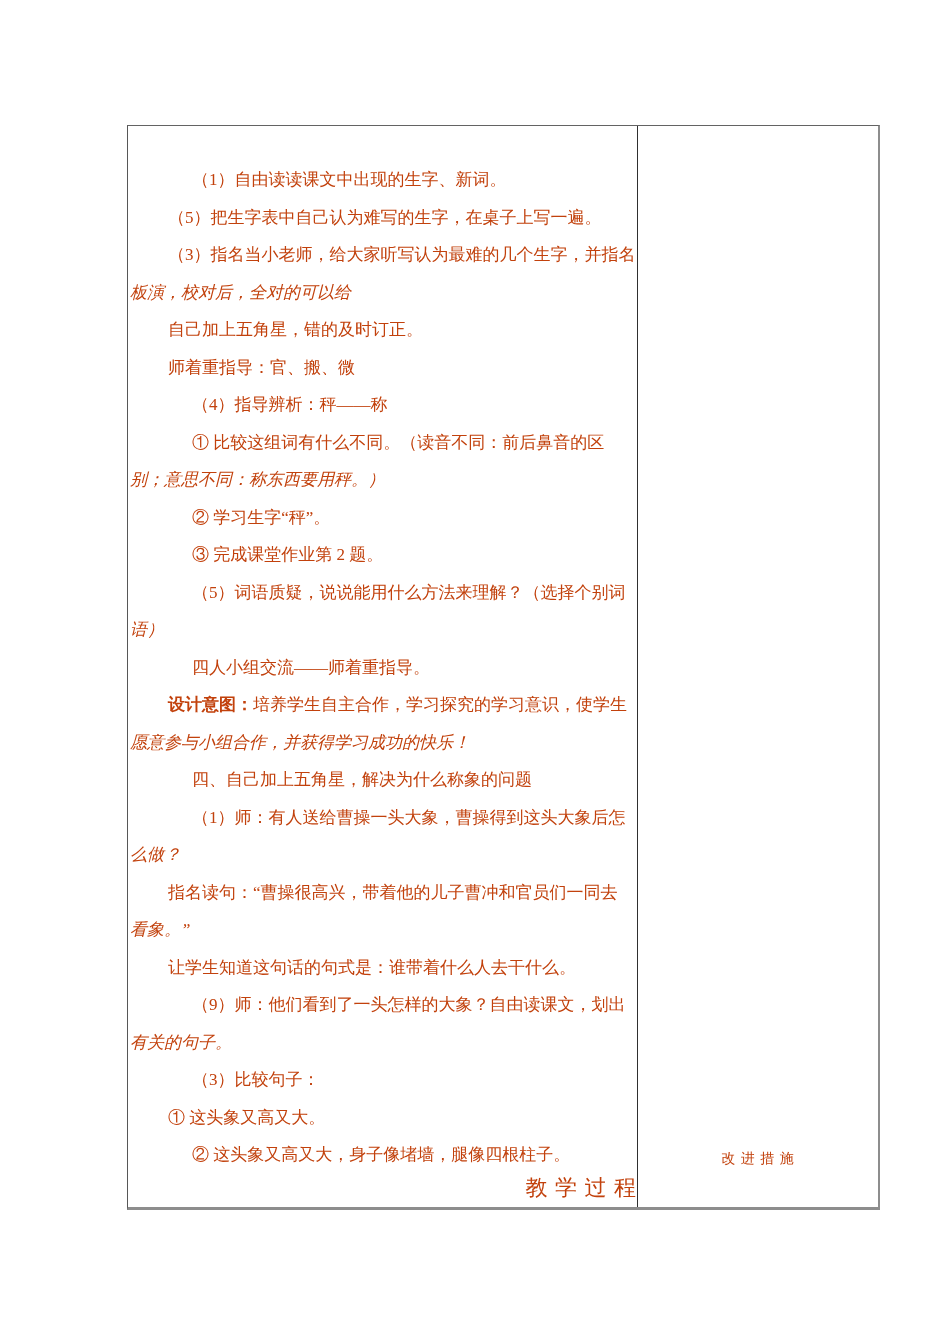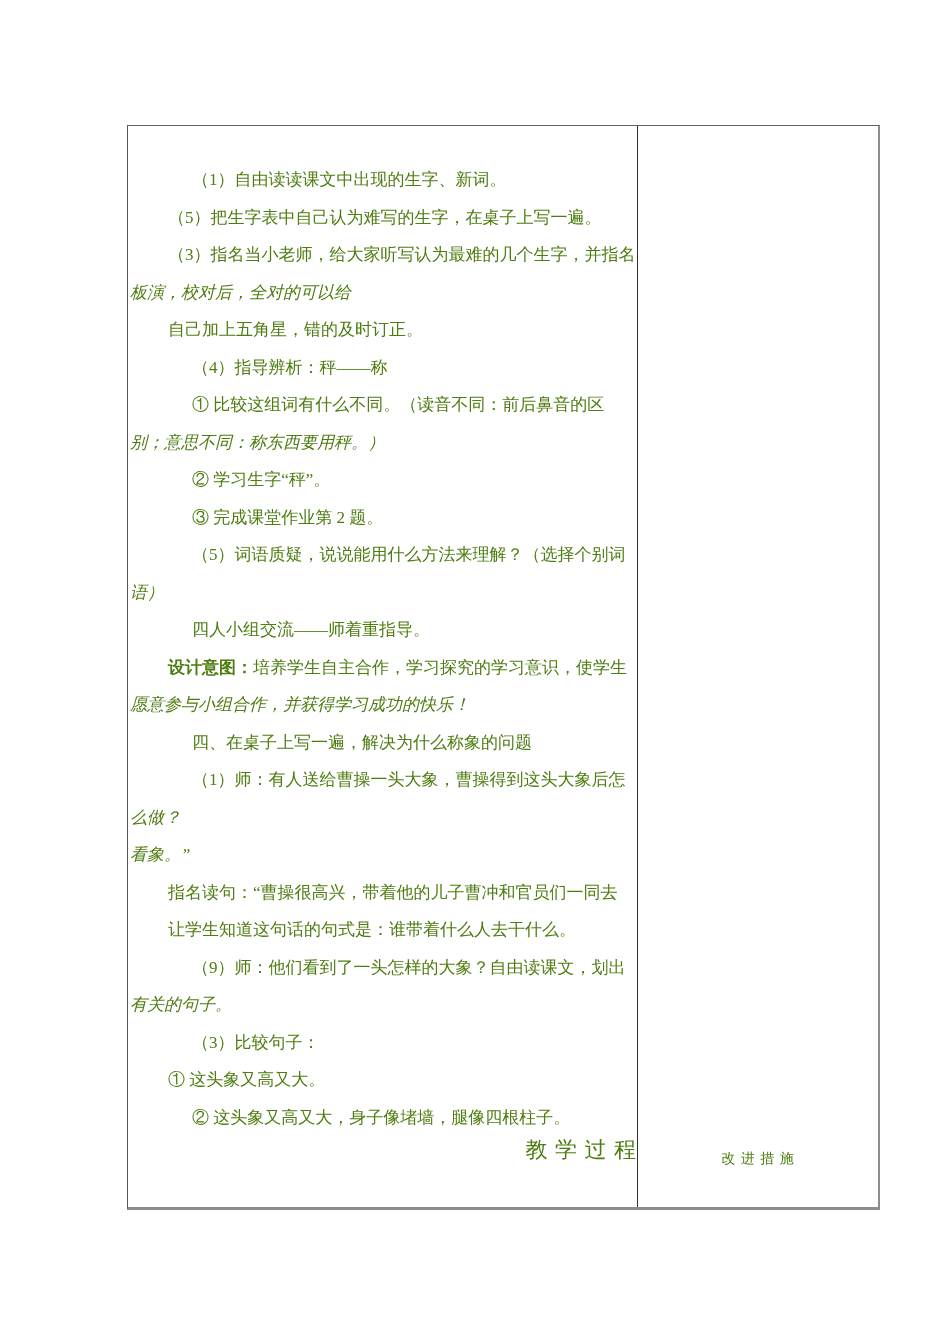--- a/index.html
+++ b/index.html
@@ -2,21 +2,21 @@
 <html><head>
 <meta charset="utf-8">
 <style>
   html, body { margin: 0; padding: 0; background: #ffffff; }
   .page {
     position: relative;
     width: 950px;
     height: 1344px;
     background: #ffffff;
     font-family: "Liberation Serif", serif;
-    color: #4d7c0f;
+    color: #c2410c;
     overflow: hidden;
   }
   .doc-table {
     position: absolute;
     left: 127px;
     top: 125px;
     width: 753px;
     height: 1085px;
     box-sizing: border-box;
     border-top: 1px solid #636363;
@@ -70,35 +70,36 @@
 
 <div class="page">
   <div class="doc-table">
 
     <div class="cell cell-left">
       <div class="ln i2">（1）自由读读课文中出现的生字、新词。</div>
       <div class="ln i1">（5）把生字表中自己认为难写的生字，在桌子上写一遍。</div>
       <div class="ln i1">（3）指名当小老师，给大家听写认为最难的几个生字，并指名</div>
       <div class="ln i0">板演，校对后，全对的可以给</div>
       <div class="ln i1">自己加上五角星，错的及时订正。</div>
+      <div class="ln i1">师着重指导：官、搬、微</div>
       <div class="ln i2">（4）指导辨析：秤——称</div>
       <div class="ln i2">① 比较这组词有什么不同。（读音不同：前后鼻音的区</div>
       <div class="ln i0">别；意思不同：称东西要用秤。）</div>
       <div class="ln i2">② 学习生字“秤”。</div>
       <div class="ln i2">③ 完成课堂作业第 2 题。</div>
       <div class="ln i2">（5）词语质疑，说说能用什么方法来理解？（选择个别词</div>
       <div class="ln i0">语）</div>
       <div class="ln i2">四人小组交流——师着重指导。</div>
       <div class="ln i1"><span class="b">设计意图：</span><span>培养学生自主合作，学习探究的学习意识，使学生</span></div>
       <div class="ln i0">愿意参与小组合作，并获得学习成功的快乐！</div>
-      <div class="ln i2">四、在桌子上写一遍，解决为什么称象的问题</div>
+      <div class="ln i2">四、自己加上五角星，解决为什么称象的问题</div>
       <div class="ln i2">（1）师：有人送给曹操一头大象，曹操得到这头大象后怎</div>
       <div class="ln i0">么做？</div>
+      <div class="ln i1">指名读句：“曹操很高兴，带着他的儿子曹冲和官员们一同去</div>
       <div class="ln i0">看象。”</div>
-      <div class="ln i1">指名读句：“曹操很高兴，带着他的儿子曹冲和官员们一同去</div>
       <div class="ln i1">让学生知道这句话的句式是：谁带着什么人去干什么。</div>
       <div class="ln i2">（9）师：他们看到了一头怎样的大象？自由读课文，划出</div>
       <div class="ln i0">有关的句子。</div>
       <div class="ln i2">（3）比较句子：</div>
       <div class="ln i1">① 这头象又高又大。</div>
       <div class="ln i2">② 这头象又高又大，身子像堵墙，腿像四根柱子。</div>
       <div class="ln-footer">教 学 过 程</div>
     </div>
 
     <div class="cell cell-right">

